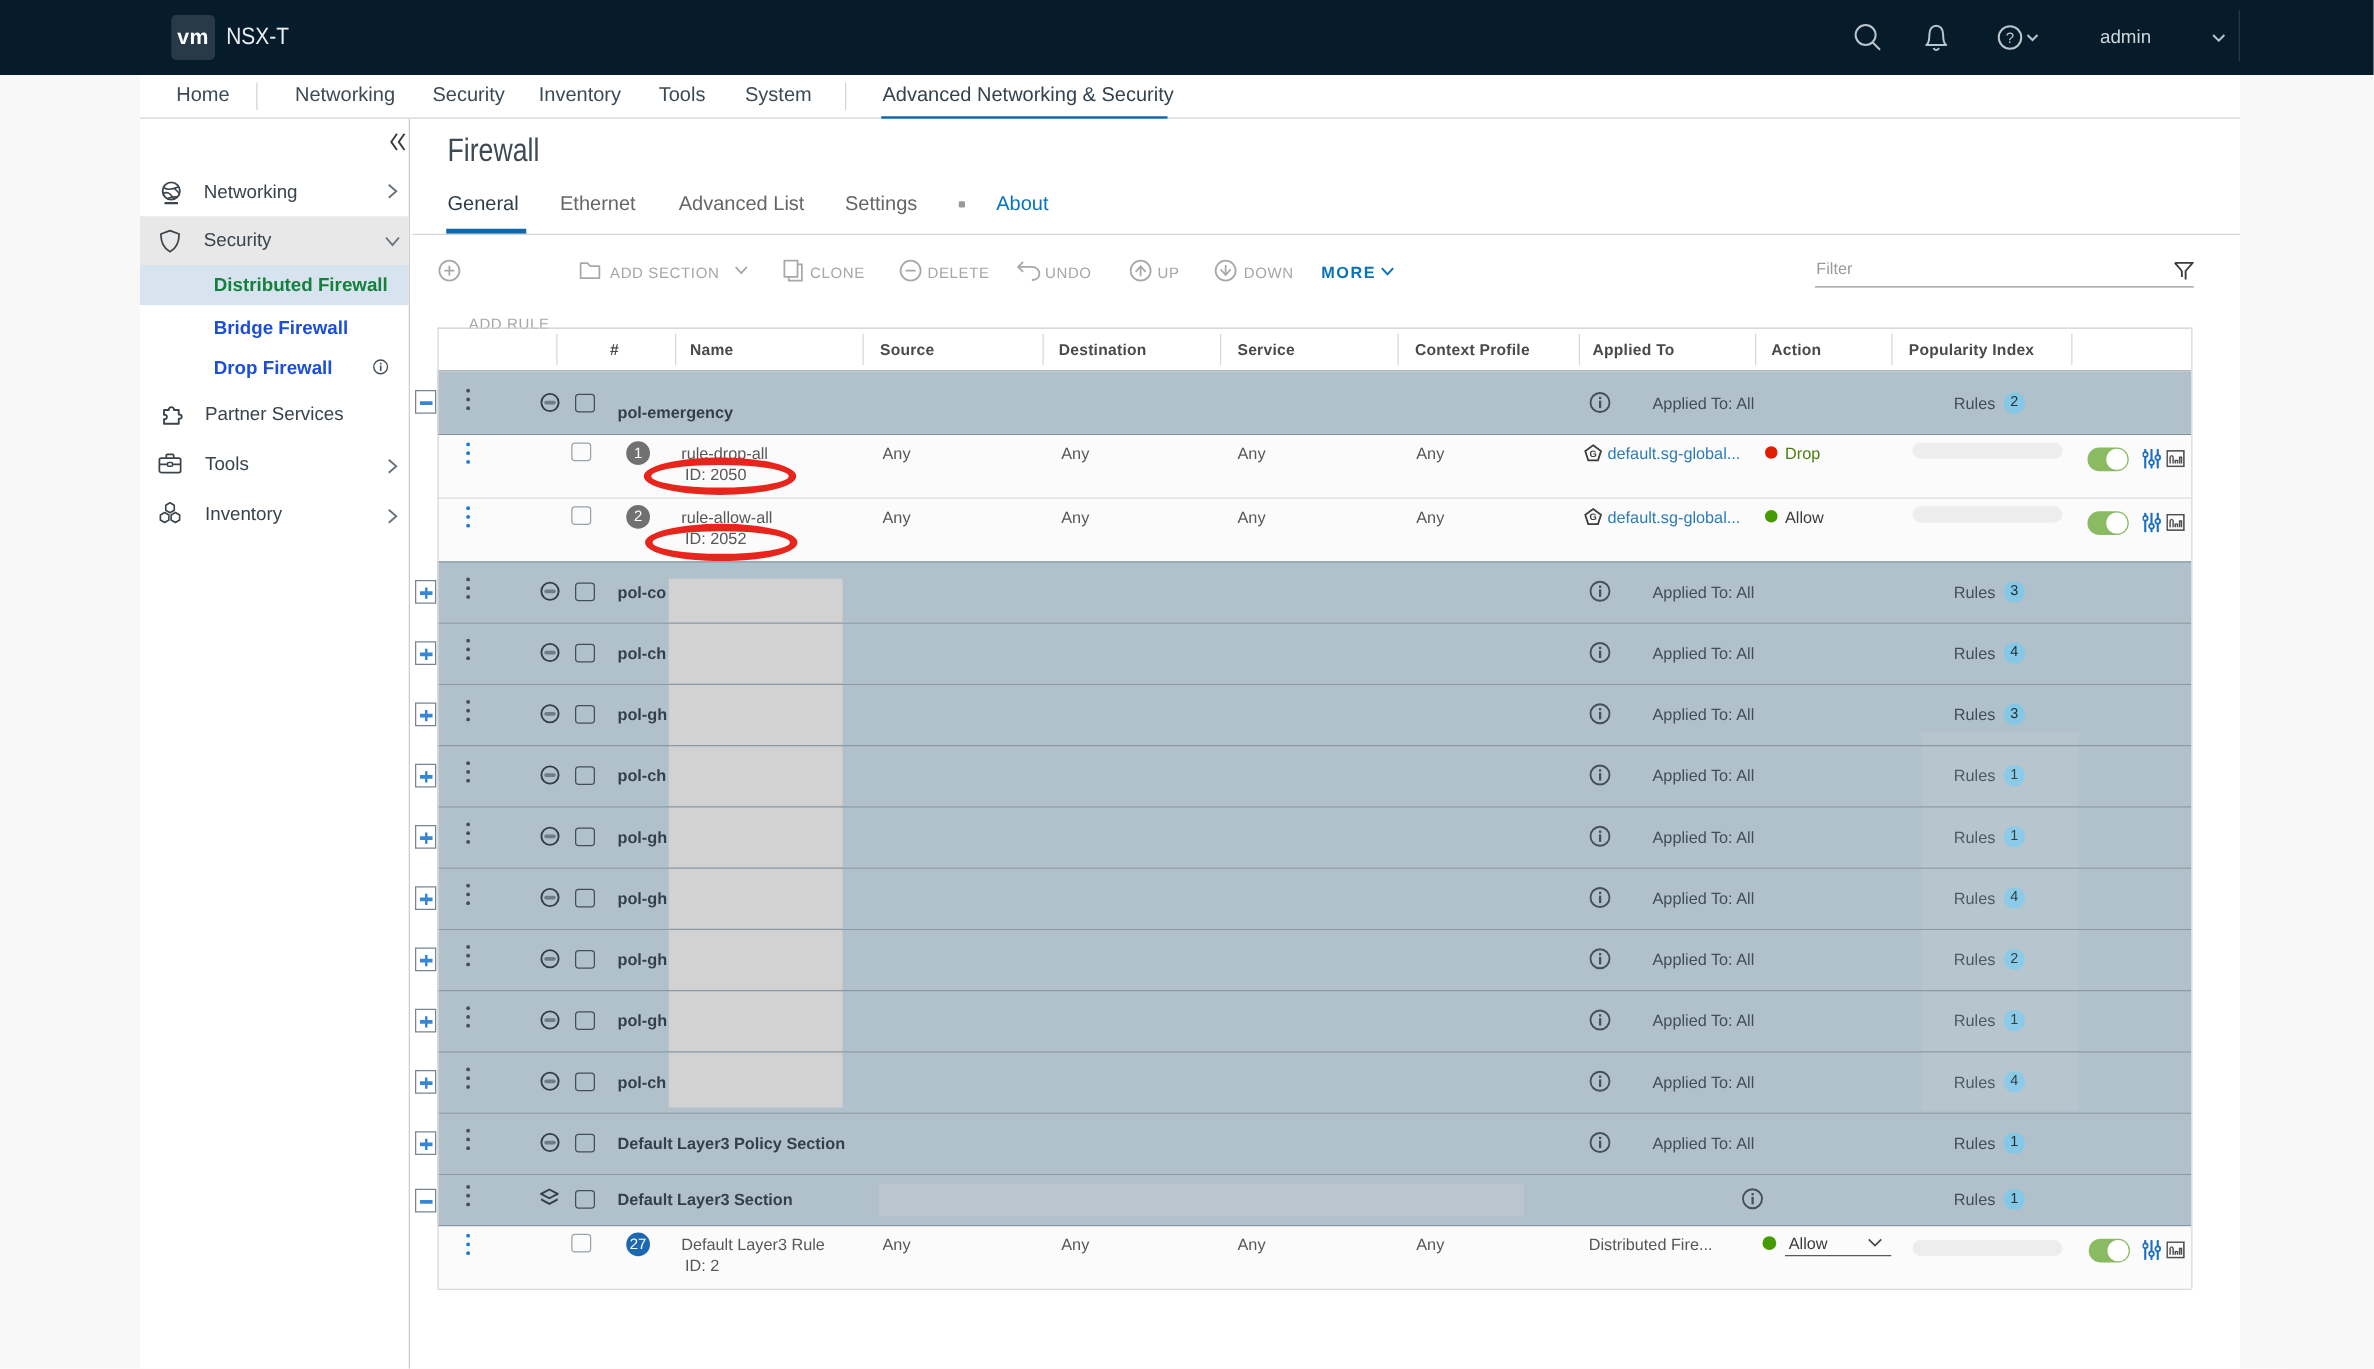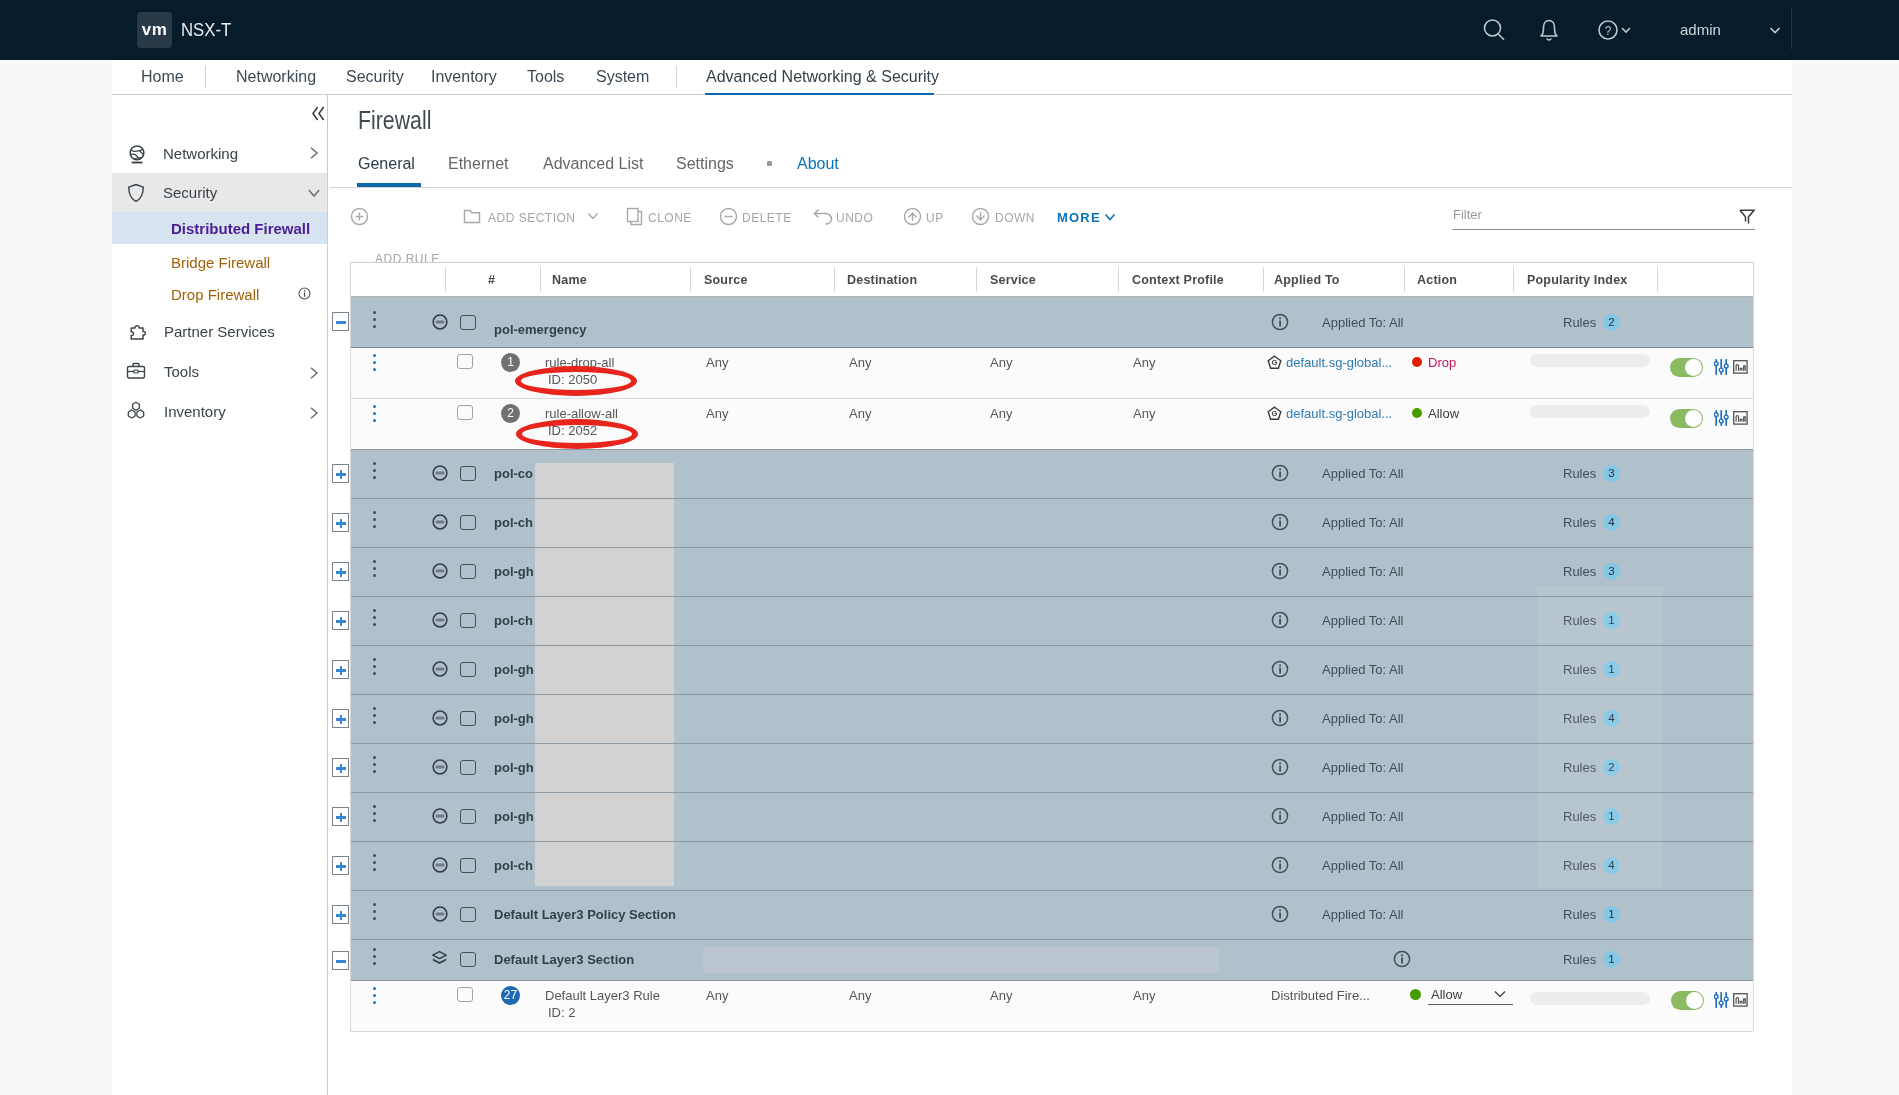--- a/index.html
+++ b/index.html
@@ -14,21 +14,21 @@
 #admin { left:1680px; top:21px; color:#ccd6dc; font-size:15px; }
 #hdrsep { left:1791px; top:8px; width:1px; height:41px; background:#22394a; }
 
 #nav { left:112px; top:60px; width:1680px; height:35px; background:#fff; border-bottom:1px solid #cdcdcd; }
 .navtab { position:absolute; top:68px; font-size:16px; color:#3c4a55; }
 .navsep { position:absolute; top:6px; width:1px; height:22px; background:#d4d4d4; }
 #navunderline { left:705px; top:93px; width:229px; height:3px; background:#0f68b2; }
 
 #sidebar { left:112px; top:95px; width:216px; height:1000px; background:#fff; border-right:1px solid #cccccc; }
 .sbitem { position:absolute; font-size:15px; color:#39434b; }
-.sbsub { position:absolute; font-size:15px; color:#a16207; }
+.sbsub { position:absolute; font-size:15px; color:#1d4ed8;font-weight:bold; }
 #sec-bg { left:112px; top:173px; width:215px; height:39px; background:#e8e8e8; }
 #df-bg { left:112px; top:212px; width:215px; height:32px; background:#d7e3ee; }
 
 #content { left:328px; top:95px; width:1464px; height:1000px; background:#fff; }
 #title { left:358px; top:105px; font-size:26px; font-weight:300; color:#3e4b55; letter-spacing:0px; transform:scaleX(0.82); transform-origin:0 0; }
 .ftab { position:absolute; top:155px; font-size:16px; color:#666; }
 #gen-underline { left:357px; top:183px; width:64px; height:4px; background:#0d68ac; }
 #tabsline { left:330px; top:187px; width:1462px; height:1px; background:#d4d4d4; }
 
 .tbtxt { position:absolute; top:211px; font-size:12px; letter-spacing:0.5px; color:#a6a6a6; }
@@ -76,21 +76,21 @@
 <div class="abs navtab" style="left:527px;">Tools</div>
 <div class="abs navtab" style="left:596px;">System</div>
 <div class="abs navsep" style="left:676px; top:66px;"></div>
 <div class="abs navtab" style="left:706px; color:#33424e;">Advanced Networking &amp; Security</div>
 <div class="abs" id="navunderline"></div>
 <div class="abs" id="sidebar"></div>
 <div class="abs" id="sec-bg"></div>
 <div class="abs" id="df-bg"></div>
 <div class="abs sbitem" style="left:163px; top:145px;">Networking</div>
 <div class="abs sbitem" style="left:163px; top:184px;">Security</div>
-<div class="abs sbsub" style="left:171px; top:220px; font-weight:bold; color:#4c1d95;">Distributed Firewall</div>
+<div class="abs sbsub" style="left:171px; top:220px; font-weight:bold; color:#15803d;">Distributed Firewall</div>
 <div class="abs sbsub" style="left:171px; top:254px;">Bridge Firewall</div>
 <div class="abs sbsub" style="left:171px; top:286px;">Drop Firewall</div>
 <div class="abs sbitem" style="left:164px; top:323px;">Partner Services</div>
 <div class="abs sbitem" style="left:164px; top:363px;">Tools</div>
 <div class="abs sbitem" style="left:164px; top:403px;">Inventory</div>
 <div class="abs" id="content"></div>
 <div class="abs" id="title">Firewall</div>
 <div class="abs ftab" style="left:358px; color:#2d3d49;">General</div>
 <div class="abs ftab" style="left:448px;">Ethernet</div>
 <div class="abs ftab" style="left:543px;">Advanced List</div>
@@ -193,21 +193,21 @@
 <div class="abs celltxt" style="left:548px; top:423px;">ID: 2052</div>
 <div class="abs celltxt" style="left:706px; top:406px;">Any</div>
 <div class="abs celltxt" style="left:849px; top:406px;">Any</div>
 <div class="abs celltxt" style="left:990px; top:406px;">Any</div>
 <div class="abs celltxt" style="left:1133px; top:406px;">Any</div>
 <svg class="abs" style="left:1267px; top:355px;" width="15" height="15" viewBox="0 0 15 15">
     <use href="#pentagon"></use>
   </svg>
 <div class="abs linktxt" style="left:1286px; top:355px;">default.sg-global...</div>
 <div class="abs" style="left:1412px; top:357px; width:10px; height:10px; border-radius:50%; background:#e11d00;"></div>
-<div class="abs celltxt" style="left:1428px; top:355px; color:#be185d;">Drop</div>
+<div class="abs celltxt" style="left:1428px; top:355px; color:#4d7c0f;">Drop</div>
 <div class="abs pbar" style="left:1530px; top:354px;"></div>
 <div class="abs toggle" style="left:1670px; top:358px;">
     <i></i>
   </div>
 <svg class="abs" style="left:1714px; top:359px;" width="16" height="16" viewBox="0 0 16 16">
     <use href="#equalizer"></use>
   </svg>
 <svg class="abs" style="left:1733px; top:360px;" width="15" height="14" viewBox="0 0 15 14">
     <use href="#statsbox"></use>
   </svg>

